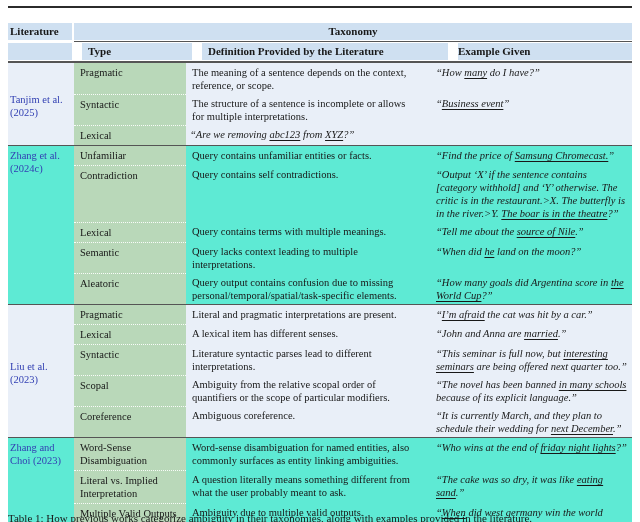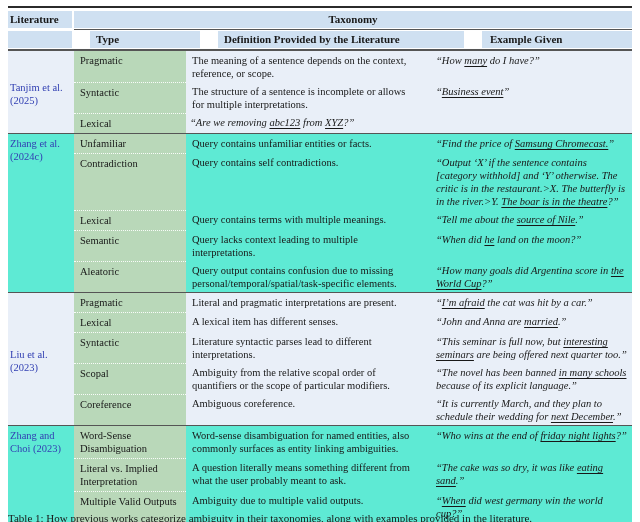--- a/index.html
+++ b/index.html
@@ -5,27 +5,27 @@
   html,body{margin:0;padding:0;}
   body{
     width:640px;height:522px;overflow:hidden;background:#ffffff;
     font-family:"Liberation Serif","DejaVu Serif",serif;
     font-size:10.5px;color:#181818;position:relative;
   }
   .table{position:absolute;left:8px;top:6px;width:624px;}
   .rule{width:100%;}
   .toprule{height:2px;background:var(--rule_dark);}
   .midrule{height:2px;background:var(--rule_mid);margin-top:1px;}
-  .hrow1{display:grid;grid-template-columns:64px 1fr;column-gap:2px;margin-top:3px;}
-  .hrow2{display:grid;grid-template-columns:64px 110px 246px 1fr;column-gap:18px;margin-top:1px;font-family:Liberation Serif, serif;}
+  .hrow1{display:grid;grid-template-columns:64px 1fr;column-gap:2px;margin-top:15px;}
+  .hrow2{display:grid;grid-template-columns:64px 110px 246px 1fr;column-gap:10px;margin-top:1px;font-family:Liberation Serif, serif;}
   .hcell{background:var(--header_bg);font-weight:bold;font-size:11px;padding:2px 0 3px 0;}
   .hcell.lit{padding-left:2px;}
   .hcell.tax{text-align:center;}
   .hcell.type,.hcell.def{padding-left:6px;}
-  .hcell.ex{padding-left:8px;}
+  .hcell.ex{padding-left:0;}
   .cmid{height:1px;background:var(--rule_mid);margin-left:66px;margin-top:1px;}
   .section{display:flex;border-top:1px solid var(--rule_mid);background:#5eead4;}
   .section:first-child{border-top:none;}
   .section.tint{background:var(--section_tint);align-items:center;}
   .lit-cell{width:66px;flex:0 0 66px;padding:3px 4px 0 2px;color:var(--citation);line-height:13px;box-sizing:border-box;}
   .entries{flex:1;display:flex;flex-direction:column;}
   .entry{display:grid;grid-template-columns:112px 246px 1fr;}
   .cell{line-height:13px;box-sizing:border-box;}
   .type-cell{background:var(--type_bg);padding:3px 4px 3px 6px;}
   .entry + .entry .type-cell{border-top:1px dotted rgba(255,255,255,0.9);}

